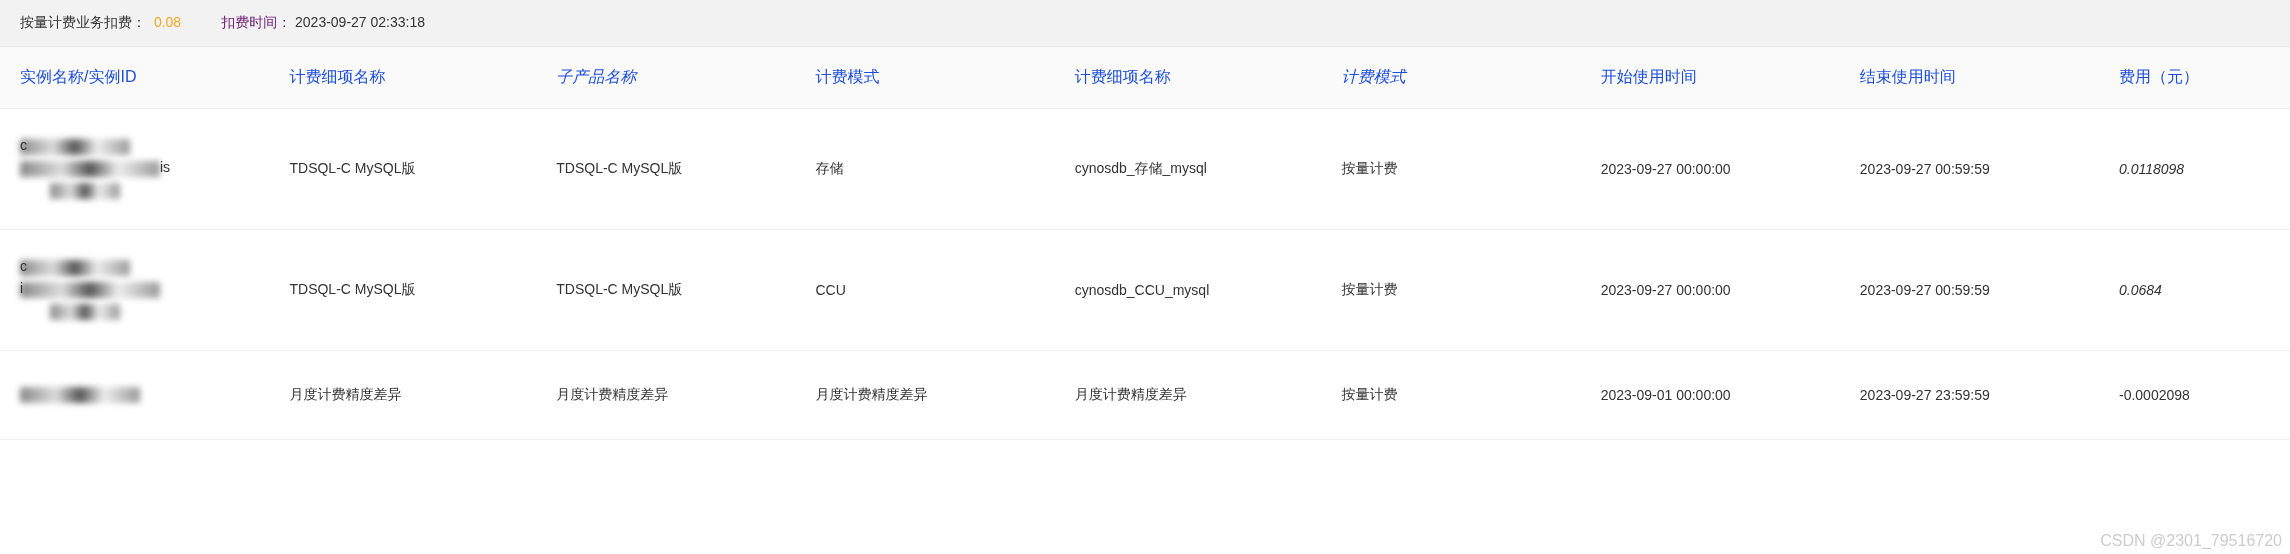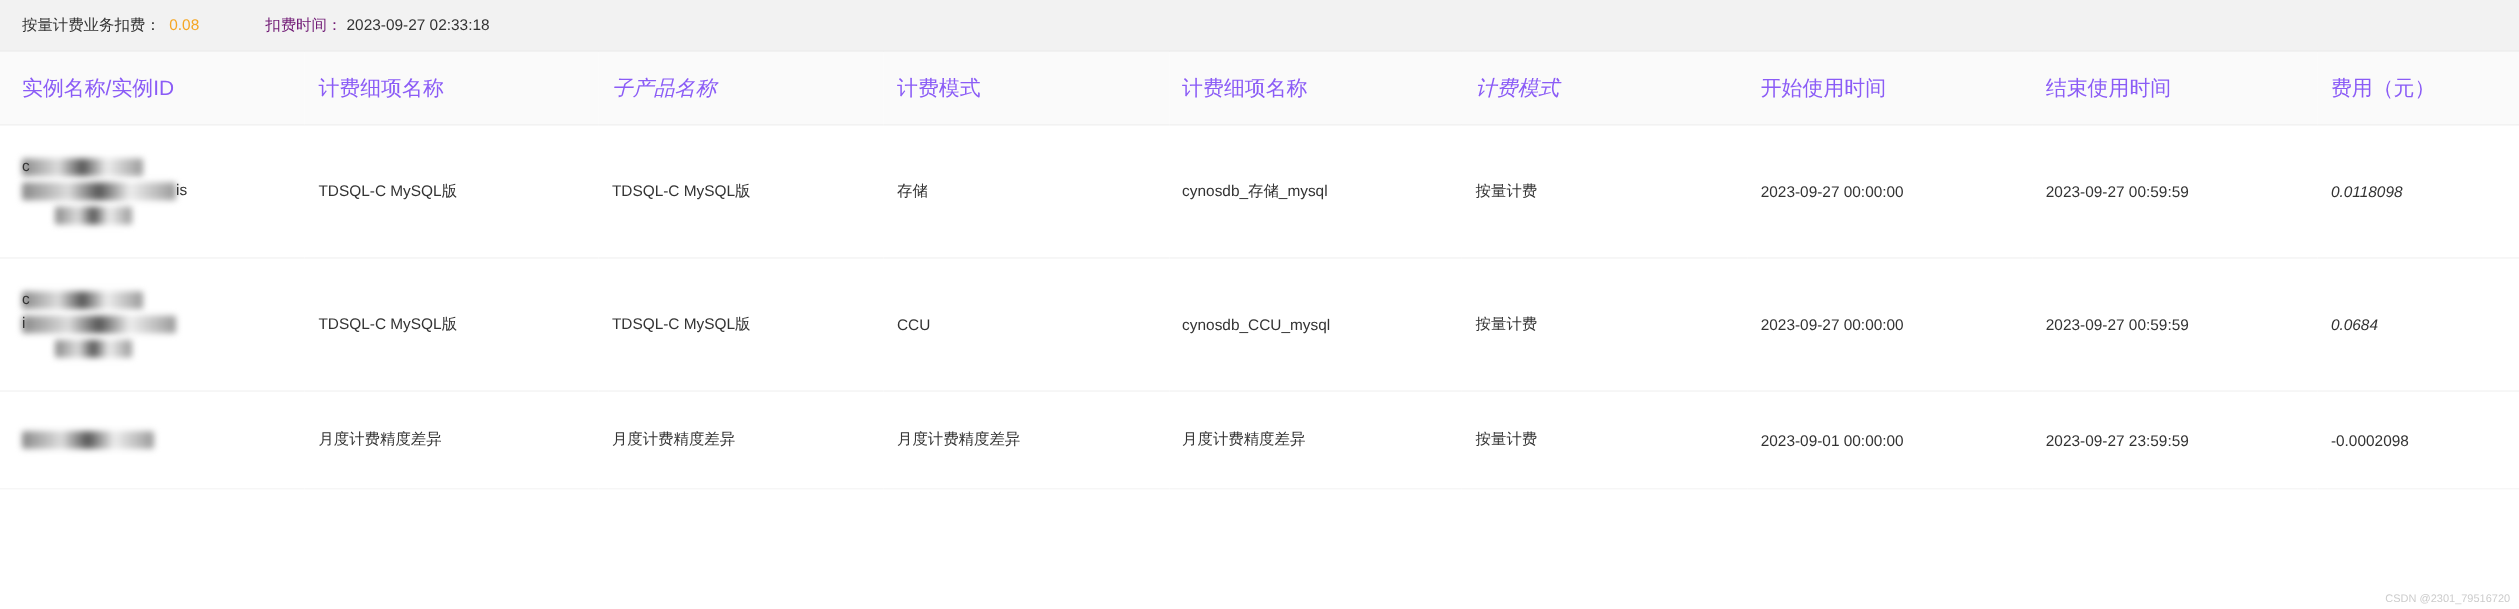--- a/index.html
+++ b/index.html
@@ -15,45 +15,45 @@
     }
     .container {
       width: 100%;
       background: #fff;
     }
     .header-bar {
       background: #f2f2f2;
       padding: 14px 20px;
       display: flex;
       align-items: center;
-      gap: 60px;
+      gap: 40px;
       border-bottom: 1px solid #e8e8e8;
     }
     .fee-label {
       color: #333;
     }
     .fee-value {
       color: #f5a623;
       margin-left: 4px;
     }
     .time-label {
       color: #701a75;
     }
     .table {
       width: 100%;
       border-collapse: collapse;
     }
     .table thead th {
       background: #fafafa;
-      color: #8b5cf6;
+      color: #1d4ed8;
       font-weight: normal;
       text-align: left;
       padding: 20px 12px;
       border-bottom: 1px solid #eee;
-      font-size: 19px;
+      font-size: 16px;
     }
     .table tbody td {
       padding: 30px 12px;
       border-bottom: 1px solid #f0f0f0;
       vertical-align: middle;
       color: #333;
     }
     .cost-positive {
       color: #f5a623;
       font-style: italic;
@@ -80,21 +80,21 @@
       position: absolute;
       left: 0;
       color: #333;
       z-index: 2;
     }
     .watermark {
       position: fixed;
       bottom: 4px;
       right: 8px;
       color: #ccc;
-      font-size: 10px;
+      font-size: 16px;
       font-family: Arial, sans-serif;
     }
     .col-instance { width: 170px; padding-left: 20px !important; }
     .col-product { width: 175px; }
     .col-subproduct { width: 170px; font-style: italic; }
     .col-item { width: 170px; }
     .col-detail { width: 175px; }
     .col-mode { width: 170px; font-style: italic; }
     .col-start { width: 170px; }
     .col-end { width: 170px; }

